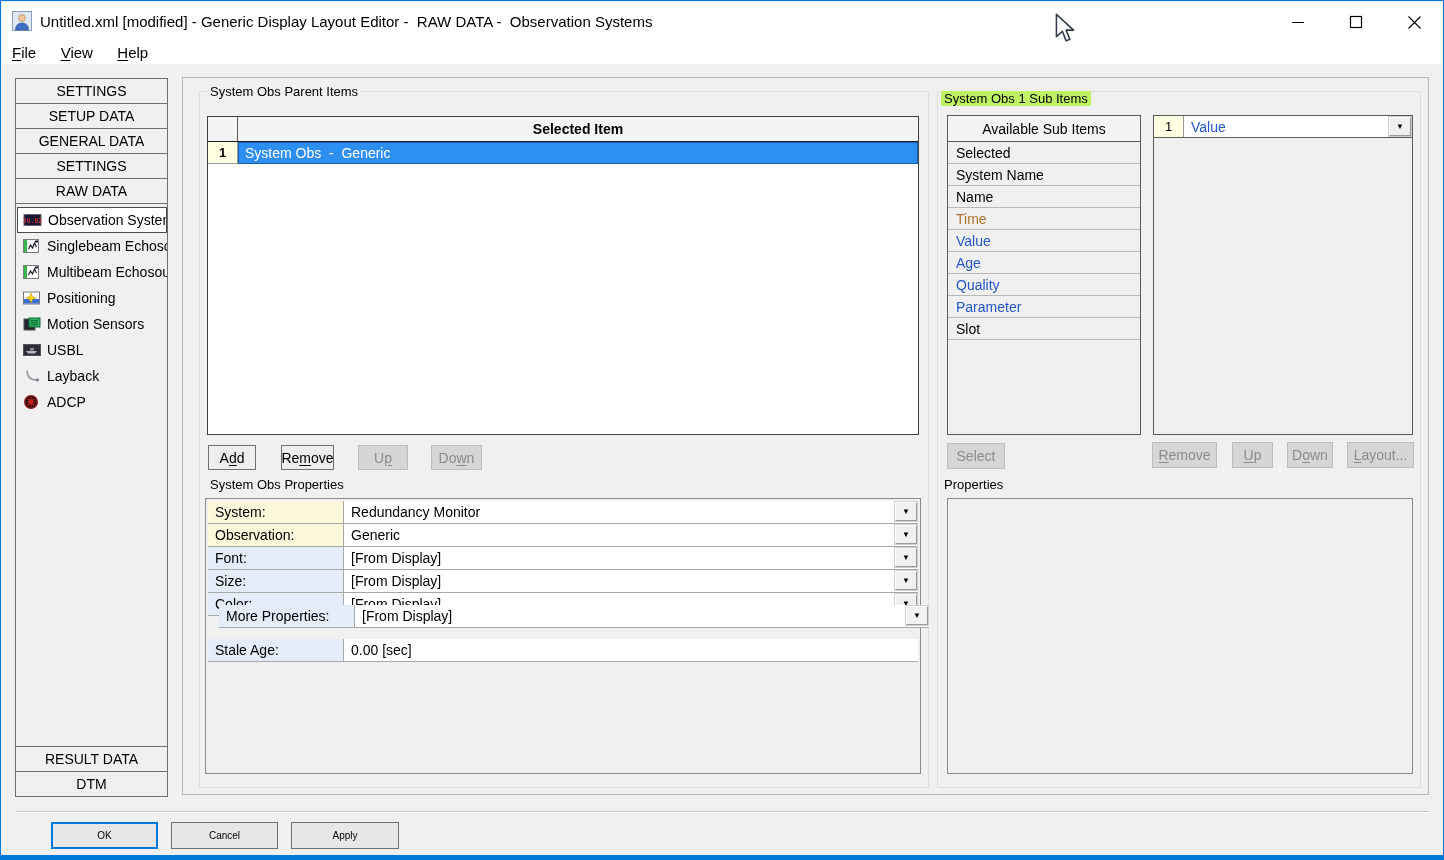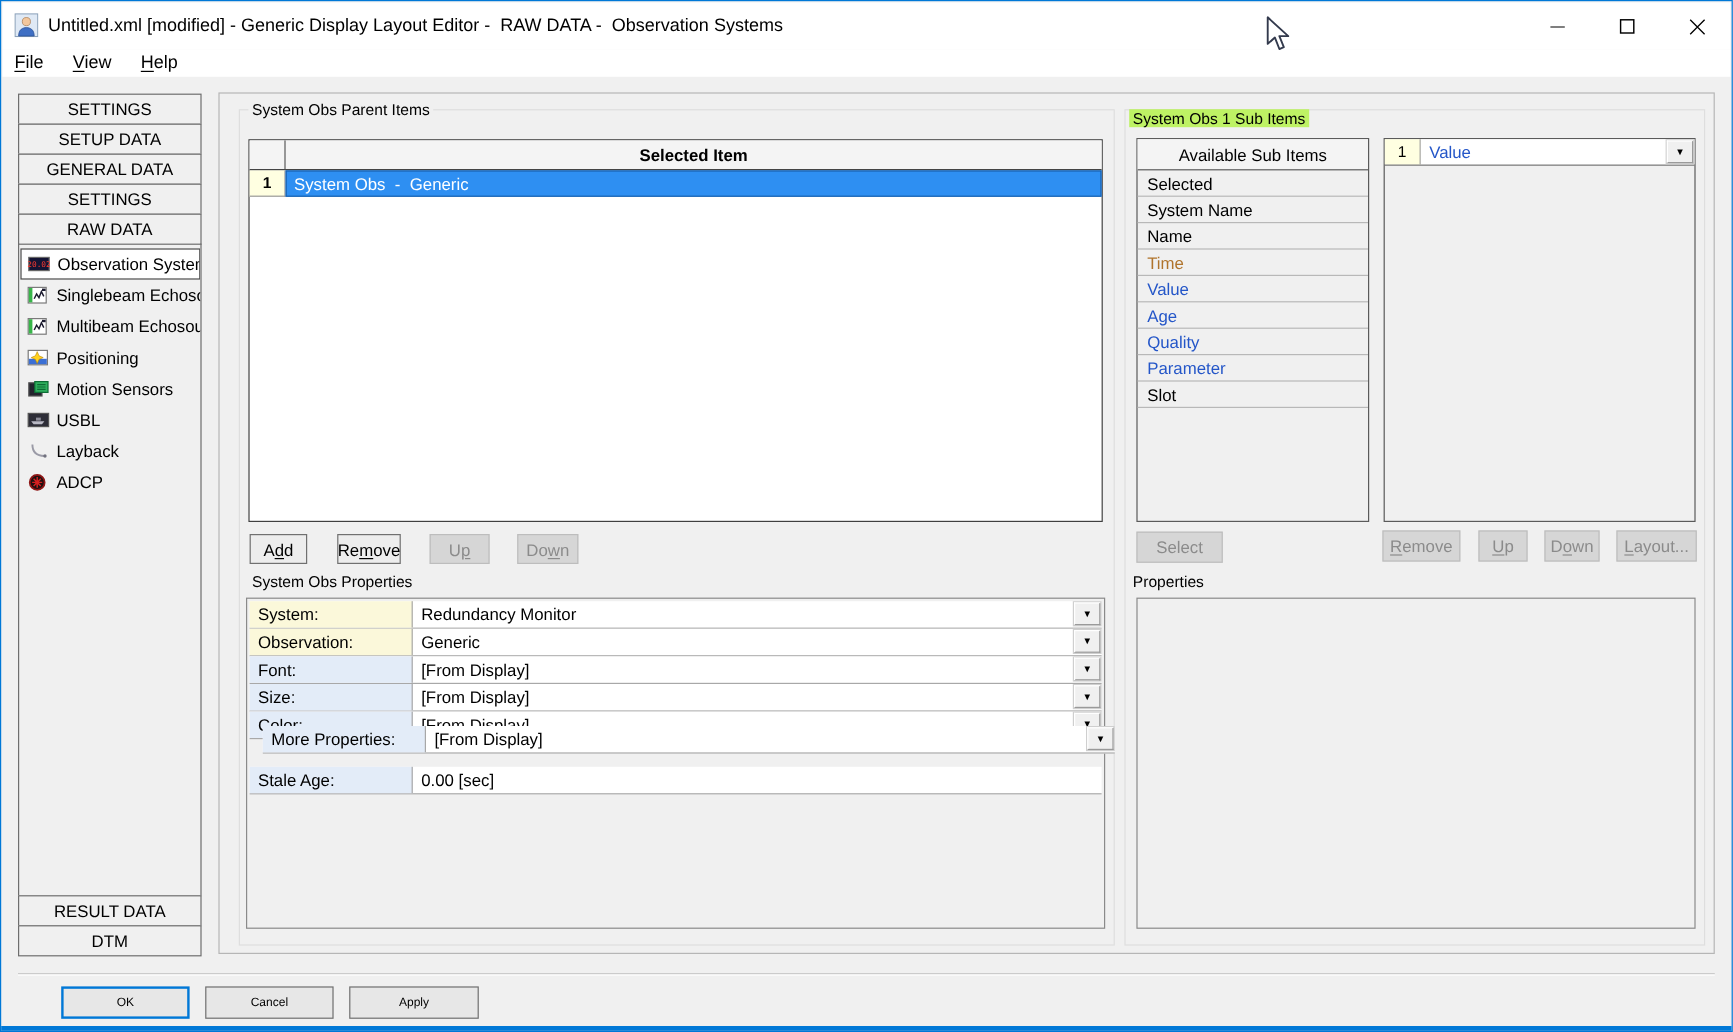--- a/index.html
+++ b/index.html
@@ -311,21 +311,21 @@
     <div class="stable">
       <div class="srow">
         <div class="srow-num">1</div>
         <div class="srow-val">
           <span data-color="blue">Value</span>
           <span class="dd-btn" style="top:1px;right:1px;">▼</span>
         </div>
       </div>
     </div>
 
-    <div class="btn btn26 disabled" style="left:764px;top:365px;width:72px;">Select</div>
+    <div class="btn btn26 disabled" style="left:764px;top:365px;width:58px;">Select</div>
     <div class="btn btn26 disabled" style="left:969px;top:364px;width:65px;"><u>R</u>emove</div>
     <div class="btn btn26 disabled" style="left:1049px;top:364px;width:41px;"><u>U</u>p</div>
     <div class="btn btn26 disabled" style="left:1104px;top:364px;width:46px;">D<u>o</u>wn</div>
     <div class="btn btn26 disabled" style="left:1164px;top:364px;width:67px;"><u>L</u>ayout...</div>
 
     <div class="group-label" style="left:758px;top:399px;background:#f0f0f0;padding:0 3px;">Properties</div>
     <div class="rprop-box"></div>
 
   </div>
 

